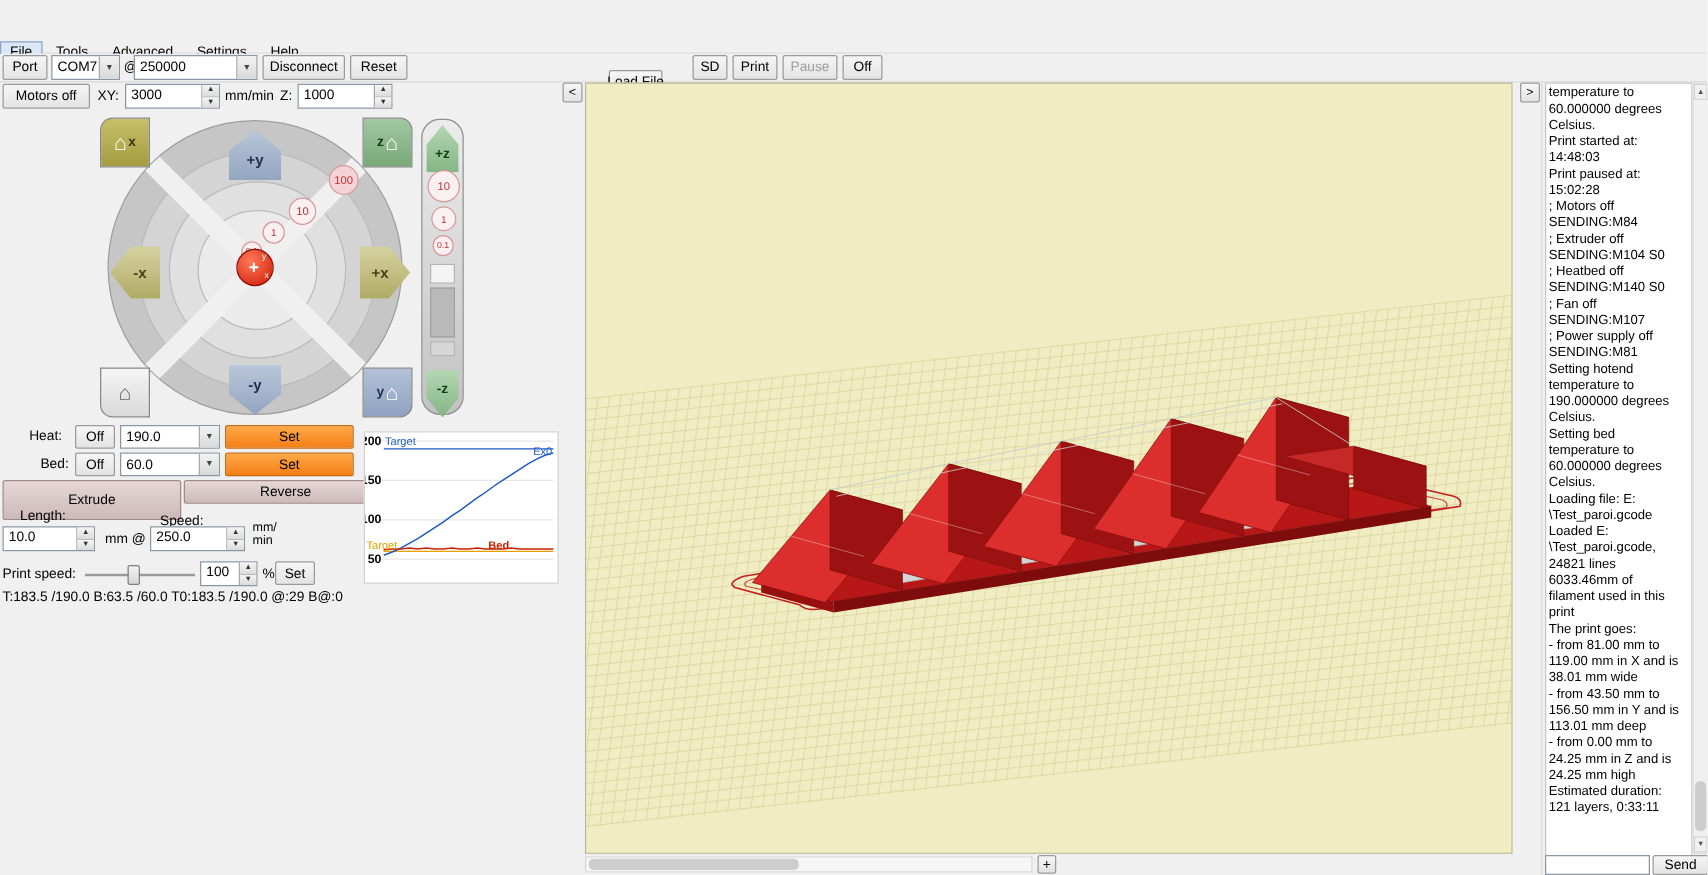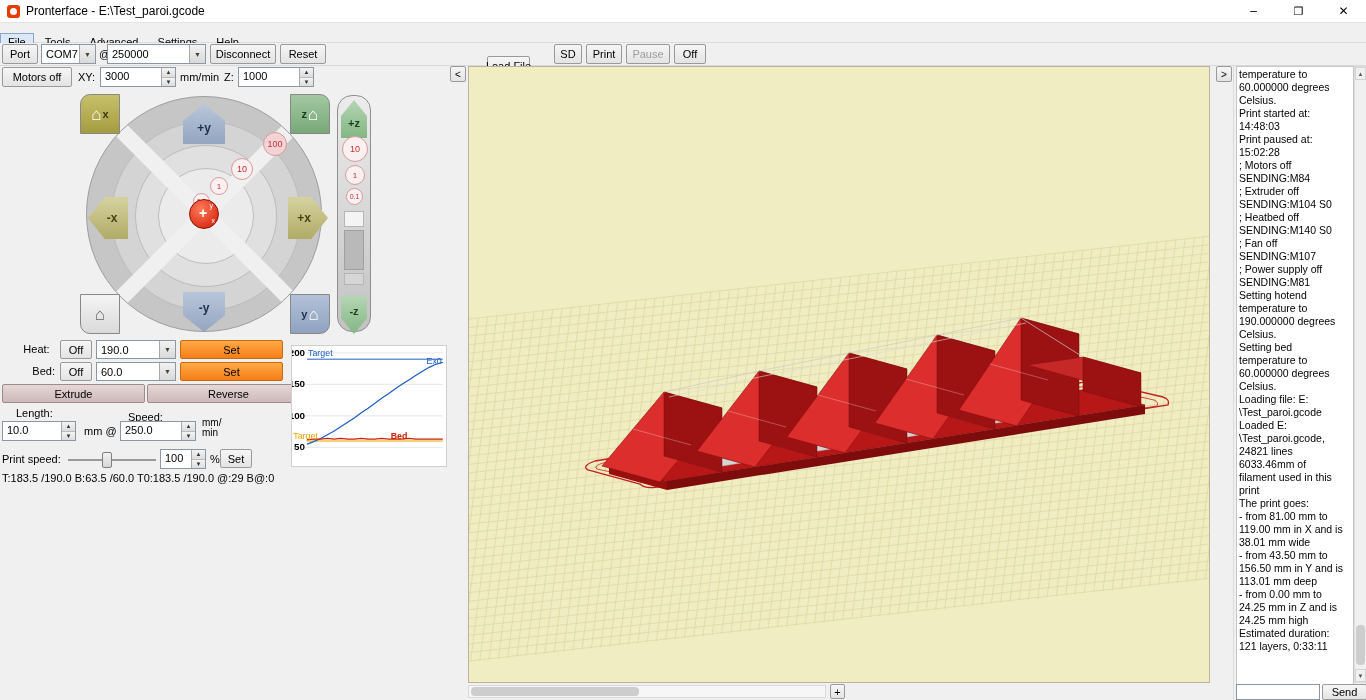--- a/index.html
+++ b/index.html
@@ -36,31 +36,20 @@
   .homeglyph{font-size:17px;color:#fff;line-height:17px}
   .axisglyph{font-size:11px;font-weight:bold}
   .menu-item{padding:13px 8px;display:inline-block}
   .sb{background:#f0f0f0;border:1px solid #d4d4d4;display:flex;align-items:center;justify-content:center;color:#555}
 </style>
 </head>
 <body>
 
 <div id="win">
 
-  <div class="abs" style="left:0;top:0;width:1366px;height:23px;background:#ffffff;display:flex;align-items:center;border-bottom:1px solid #e3e3e3">
-    <div style="width:13px;height:13px;margin:0 6px 0 7px;background:#e63c00;border-radius:3px;position:relative">
-      <div style="position:absolute;left:3px;top:3px;width:7px;height:7px;background:#fff;border-radius:50%"></div>
-    </div>
-    <div style="font-size:12px">Pronterface - E:\Test_paroi.gcode</div>
-    <div style="margin-left:auto;display:flex;height:23px">
-      <div class="abs" style="position:static;width:45px;display:flex;align-items:center;justify-content:center;font-size:12px">–</div>
-      <div class="abs" style="position:static;width:45px;display:flex;align-items:center;justify-content:center;font-size:11px">❐</div>
-      <div class="abs" style="position:static;width:45px;display:flex;align-items:center;justify-content:center;font-size:12px">✕</div>
-    </div>
-  </div>
 
   <div class="abs" style="left:0;top:23px;width:1366px;height:20px;background:#f0f0f0;border-bottom:1px solid #dcdcdc">
     <span class="menu-item" style="border:1px solid #88a6cc;background:#dce8f6;padding:2px 7px">File</span>
     <span class="menu-item">Tools</span>
     <span class="menu-item">Advanced</span>
     <span class="menu-item">Settings</span>
     <span class="menu-item">Help</span>
   </div>
 
   <div class="abs" style="left:0;top:43px;width:1366px;height:23px;background:#f0f0f0;border-bottom:1px solid #d9d9d9">
@@ -166,21 +155,21 @@
     <div class="btn abs setbtn" style="left:180px;top:274px;width:103px;height:19px">Set</div>
 
     <span class="abs lbl" style="left:18px;top:299px;width:37px;text-align:right">Bed:</span>
     <div class="btn abs" style="left:60px;top:296px;width:32px;height:19px">Off</div>
     <div class="combo abs" style="left:96px;top:296px;width:80px;height:19px">
       <span>60.0</span>
       <span class="arrow">▼</span>
     </div>
     <div class="btn abs setbtn" style="left:180px;top:296px;width:103px;height:19px">Set</div>
 
-    <div class="btn abs pinkbtn" style="left:2px;top:318px;width:143px;height:19px">Extrude</div>
+    <div class="btn abs pinkbtn" style="left:2px;top:318px;width:143px;height:32px">Extrude</div>
     <div class="btn abs pinkbtn" style="left:147px;top:318px;width:163px;height:19px">Reverse</div>
 
     <span class="abs lbl" style="left:16px;top:341px">Length:</span>
     <span class="abs lbl" style="left:128px;top:345px">Speed:</span>
     <div class="spin abs" style="left:2px;top:355px;width:74px;height:20px">
       <div class="val">10.0</div>
       <div class="ud">
           <div>▲</div>
           <div>▼</div>
         </div>

